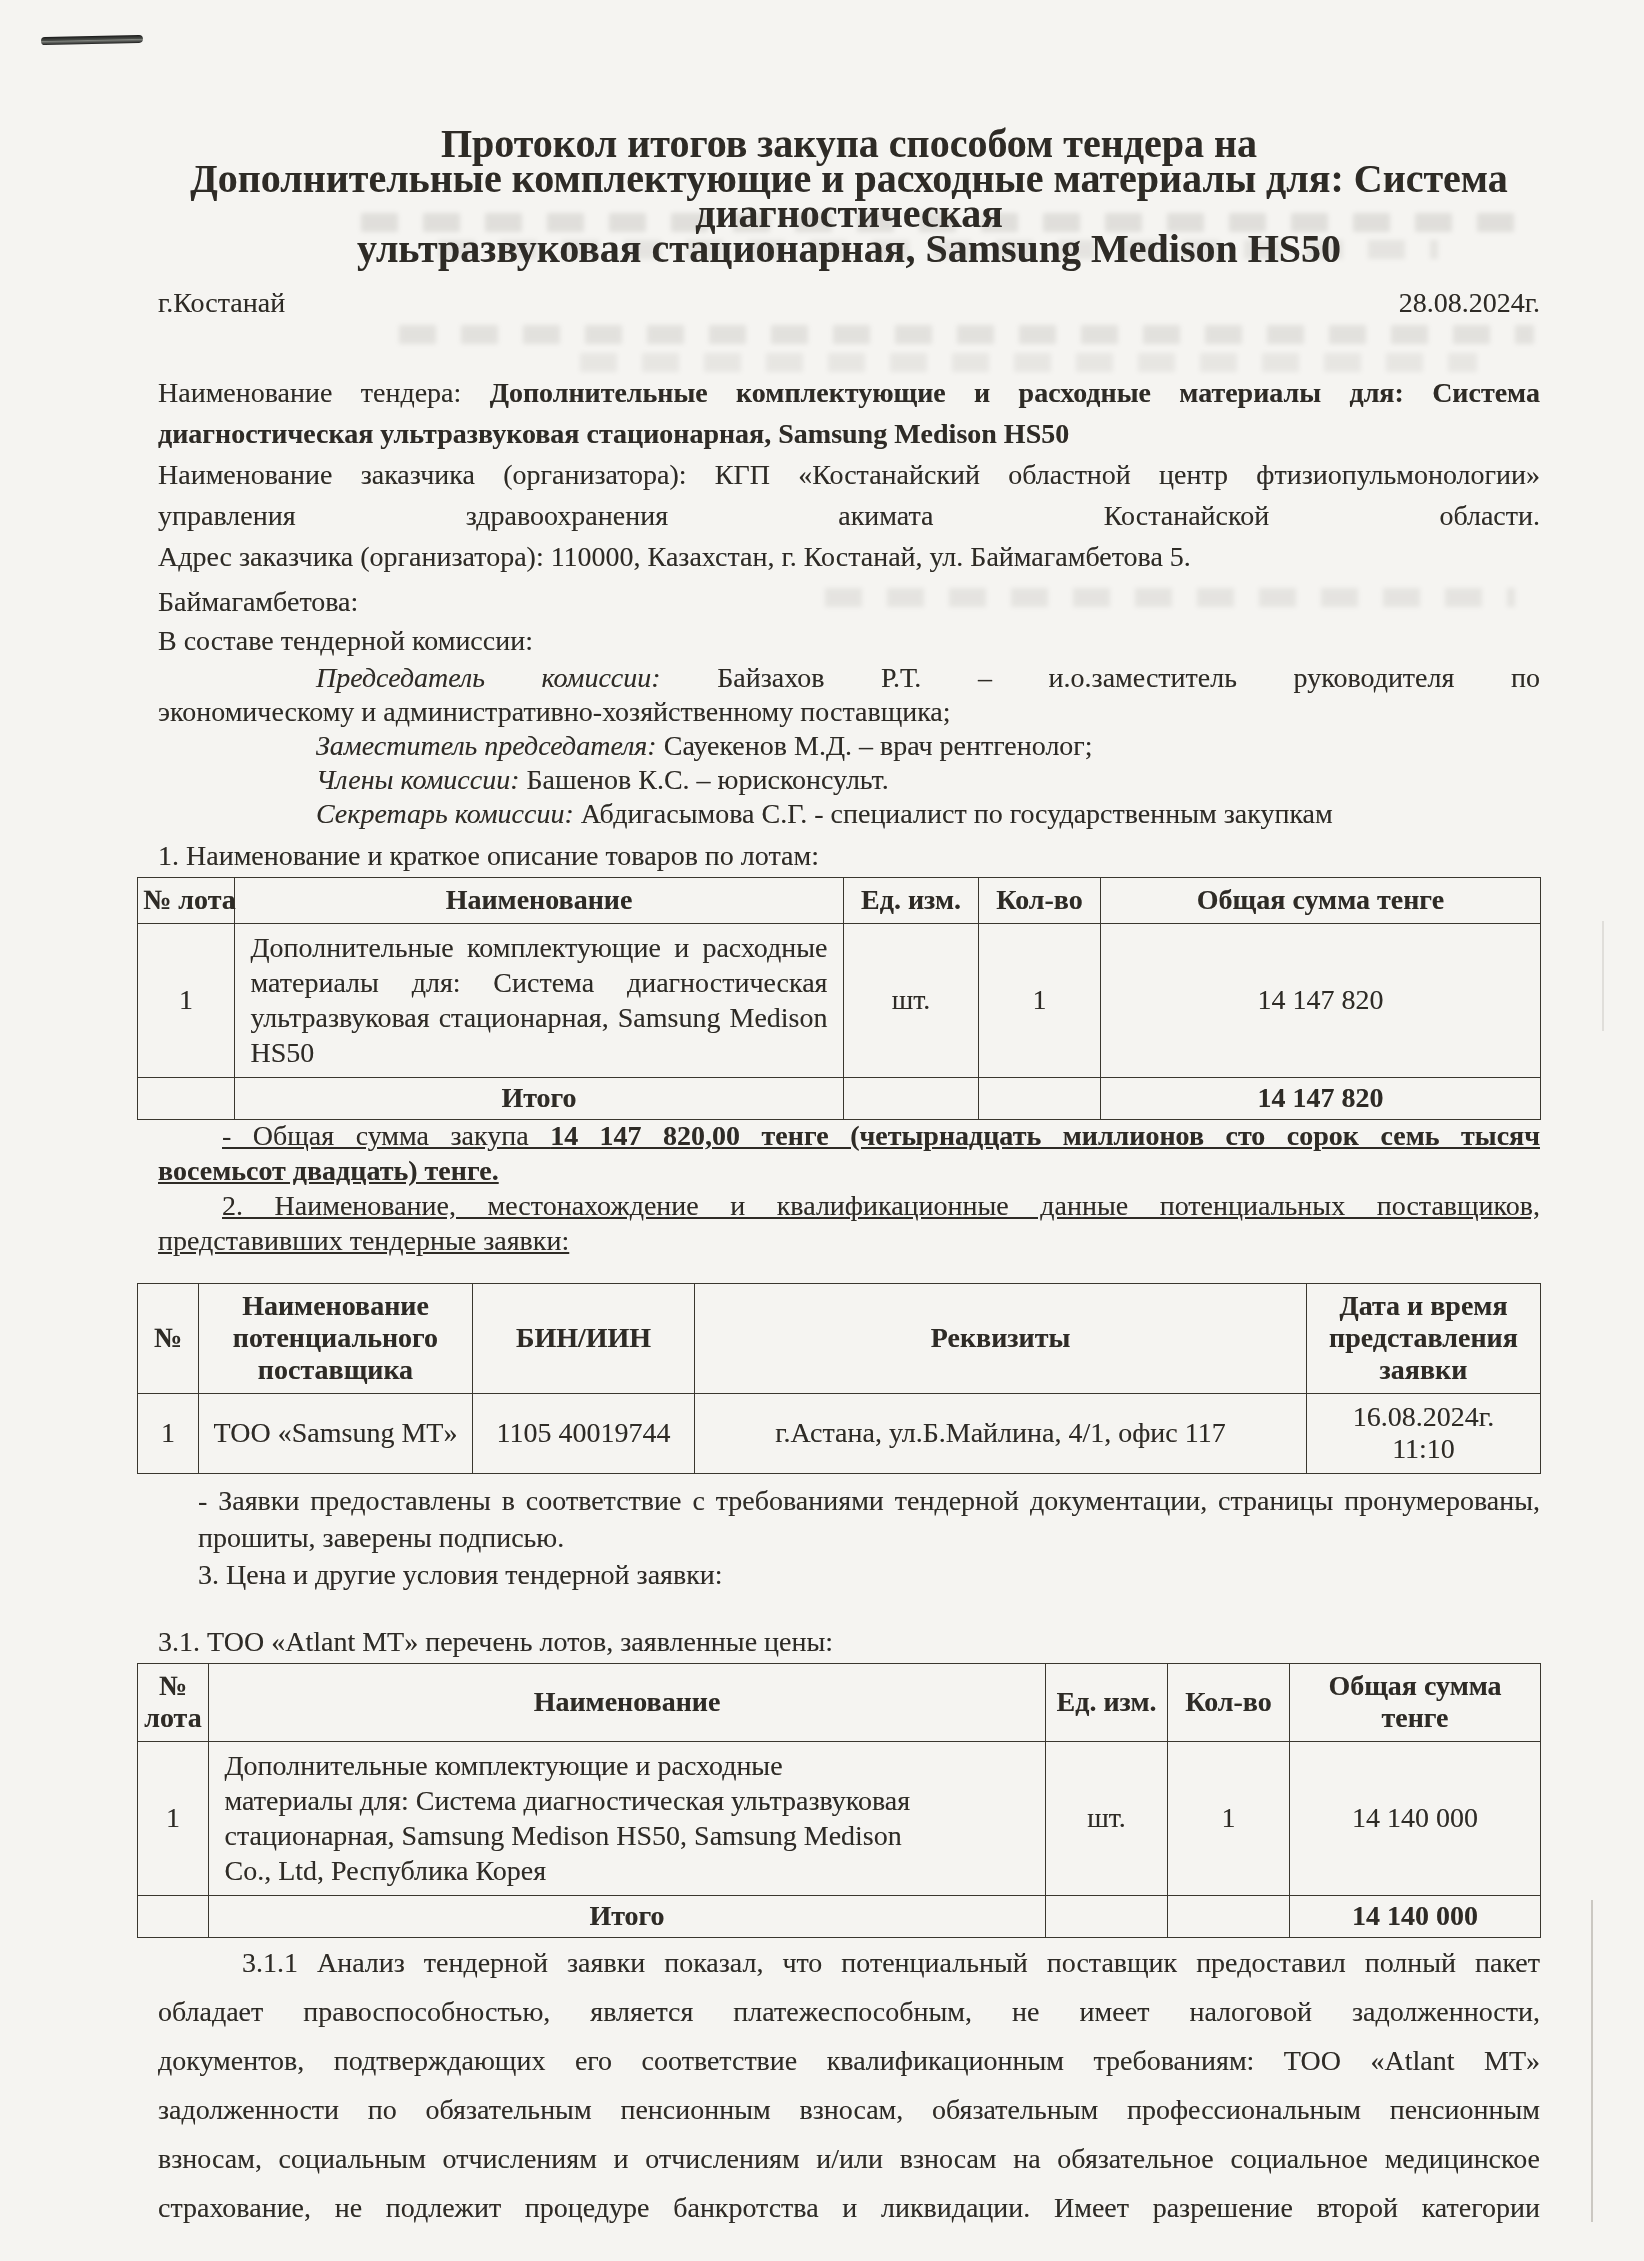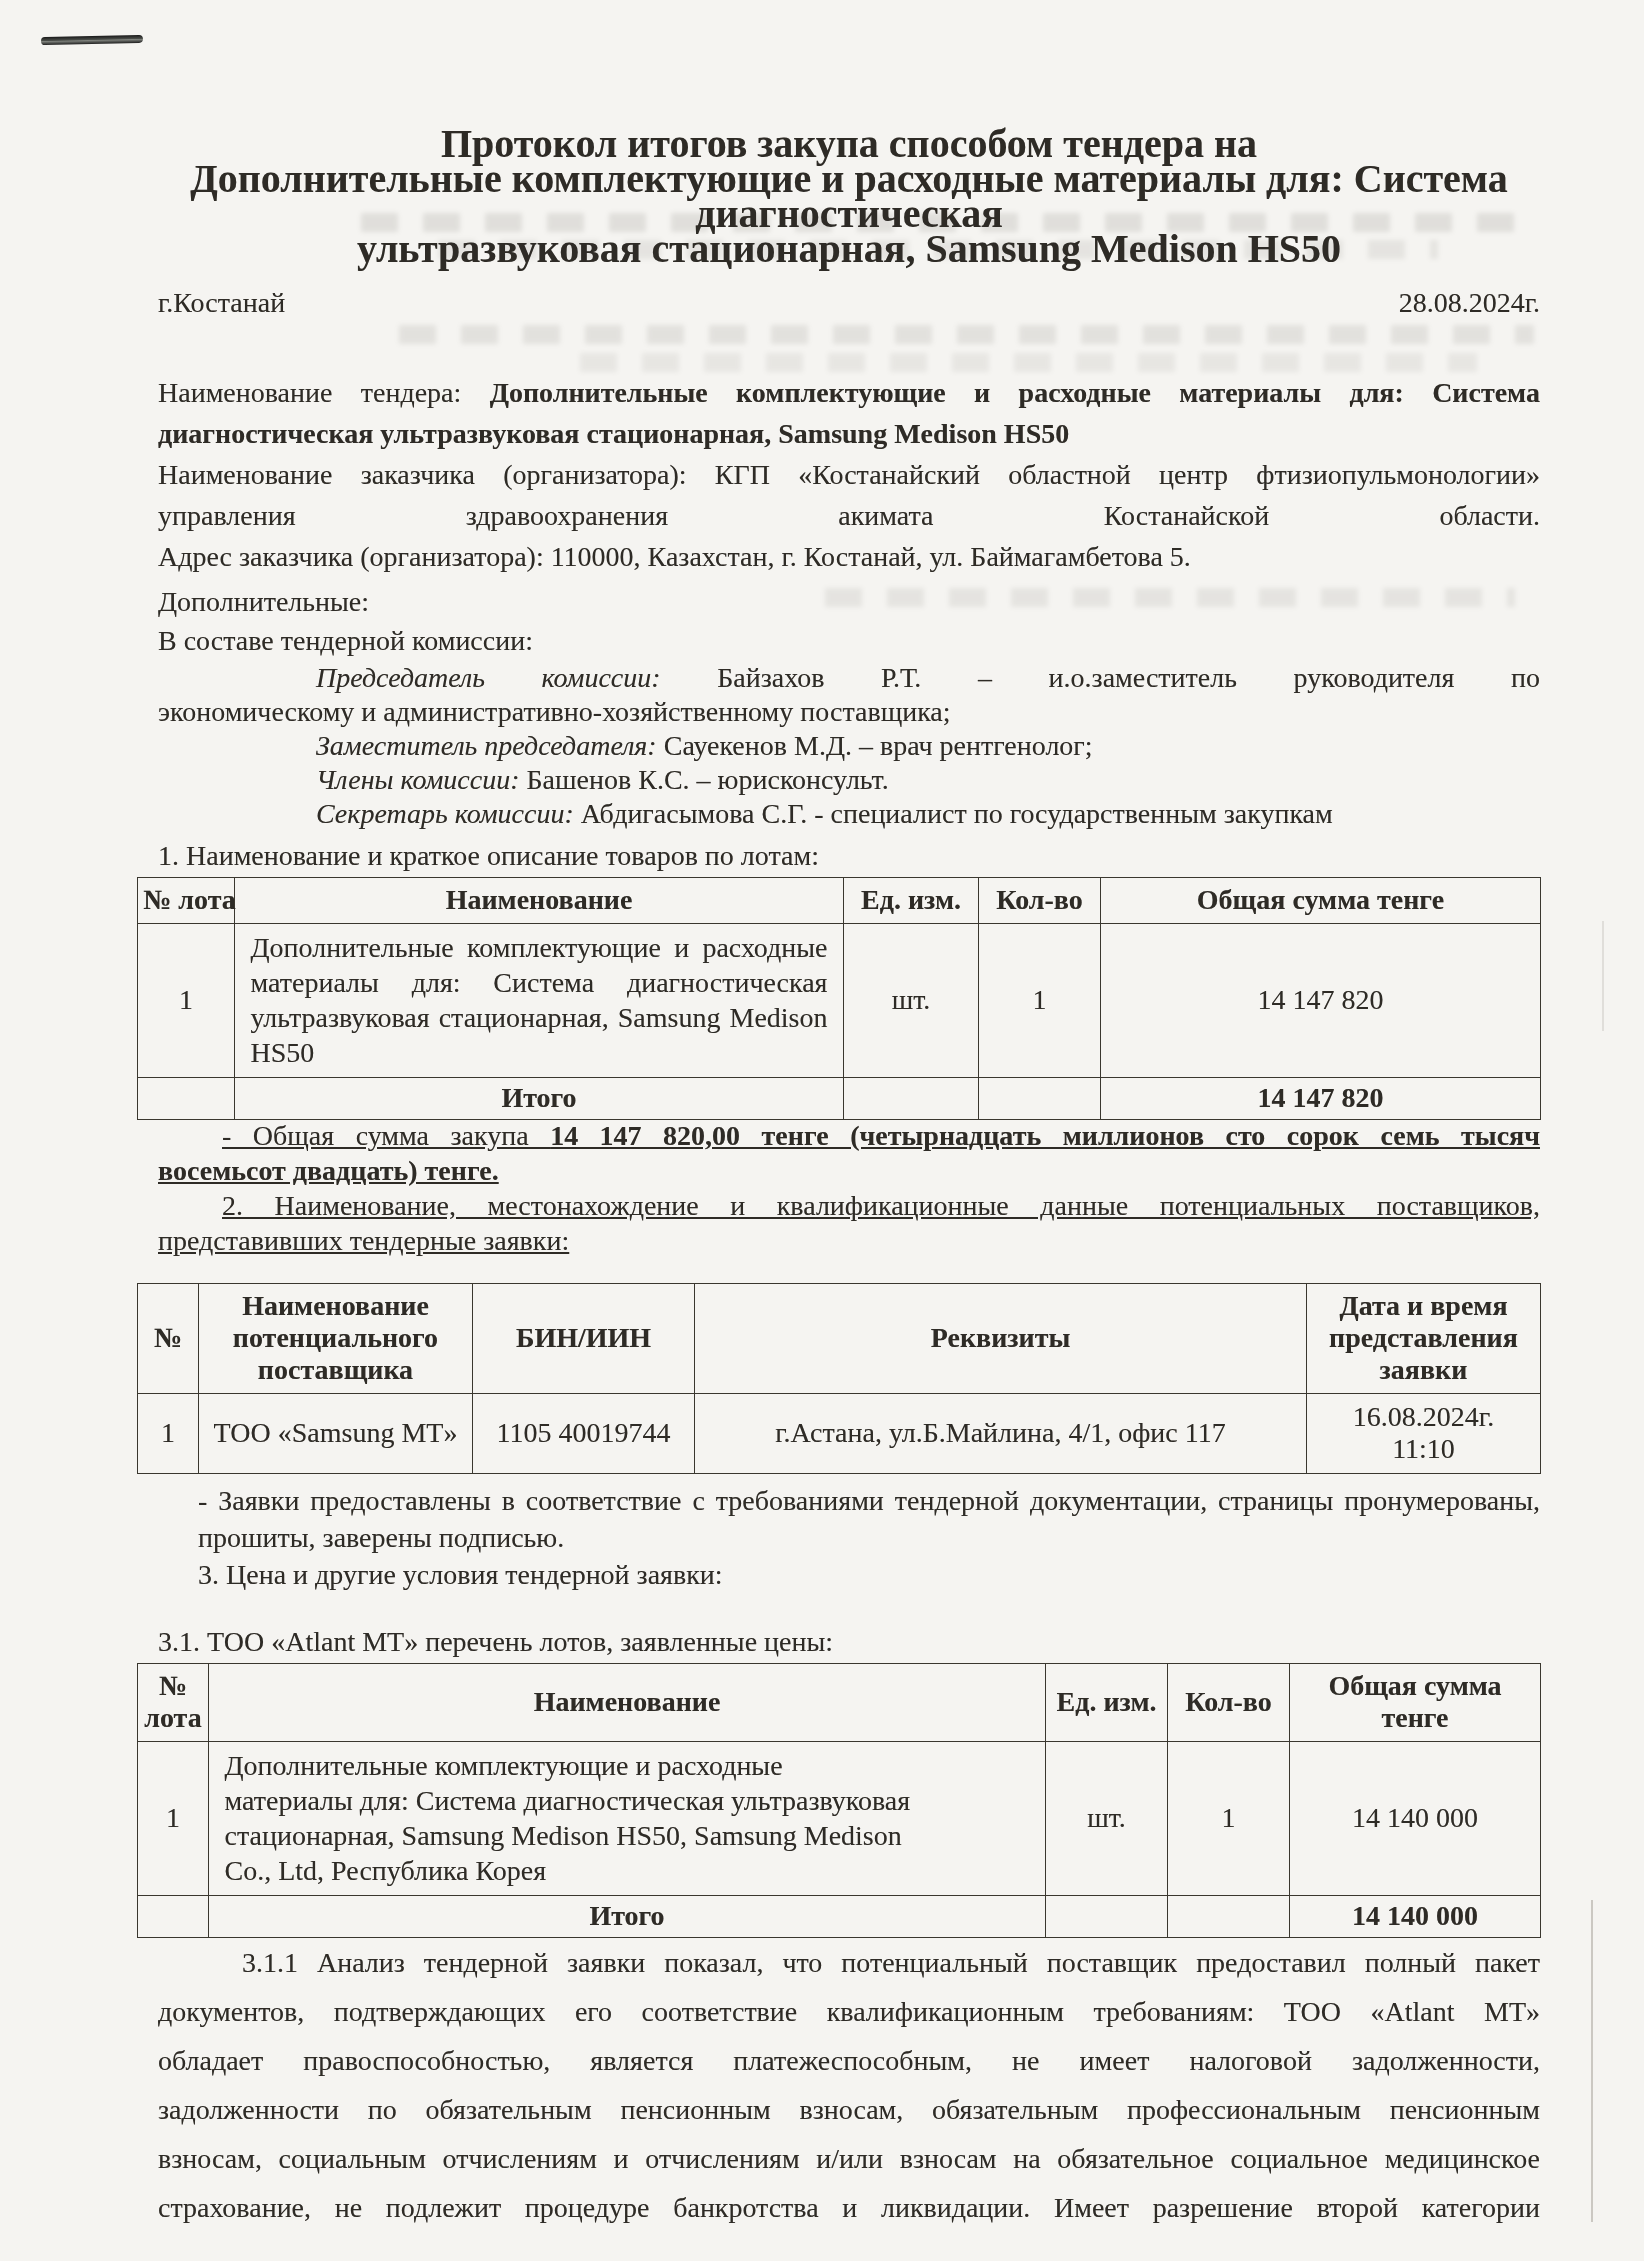--- a/index.html
+++ b/index.html
@@ -74,21 +74,21 @@
   <div class="abs lh63" style="top:372px;">
     <div class="line jl">
       <span>Наименование тендера: </span><span class="b">Дополнительные комплектующие и расходные материалы для: Система</span>
     </div>
     <div class="line b">диагностическая ультразвуковая стационарная, Samsung Medison HS50</div>
     <div class="line jl">Наименование заказчика (организатора): КГП «Костанайский областной центр фтизиопульмонологии»</div>
     <div class="line jl">управления здравоохранения акимата Костанайской области.</div>
     <div class="line">Адрес заказчика (организатора): 110000, Казахстан, г. Костанай, ул. Баймагамбетова 5.</div>
   </div>
 
-  <div class="abs" style="top:585px;">Дополнительные:</div>
+  <div class="abs" style="top:585px;">Баймагамбетова:</div>
   <div class="abs" style="top:624px;">В составе тендерной комиссии:</div>
 
   <div class="abs lh53" style="top:661px;">
     <div class="line jl ind245">
       <span class="i">Председатель комиссии:</span><span> Байзахов Р.Т. – и.о.заместитель руководителя по</span>
     </div>
     <div class="line">экономическому и административно-хозяйственному поставщика;</div>
     <div class="line ind245">
       <span class="i">Заместитель председателя:</span><span> Сауекенов М.Д. – врач рентгенолог;</span>
     </div>
@@ -224,21 +224,21 @@
         <td></td>
         <td></td>
         <td>14 140 000</td>
       </tr>
     </tbody>
       </table>
   </div>
 
   <div class="abs lh76" style="top:1938px;">
     <div class="line jl ind130">3.1.1 Анализ тендерной заявки показал, что потенциальный поставщик предоставил полный пакет</div>
+    <div class="line jl">обладает правоспособностью, является платежеспособным, не имеет налоговой задолженности,</div>
     <div class="line jl">документов, подтверждающих его соответствие квалификационным требованиям: ТОО «Atlant MT»</div>
-    <div class="line jl">обладает правоспособностью, является платежеспособным, не имеет налоговой задолженности,</div>
     <div class="line jl">задолженности по обязательным пенсионным взносам, обязательным профессиональным пенсионным</div>
     <div class="line jl">взносам, социальным отчислениям и отчислениям и/или взносам на обязательное социальное медицинское</div>
     <div class="line jl">страхование, не подлежит процедуре банкротства и ликвидации. Имеет разрешение второй категории</div>
   </div>
 
 </div>
 
 
 </body></html>

